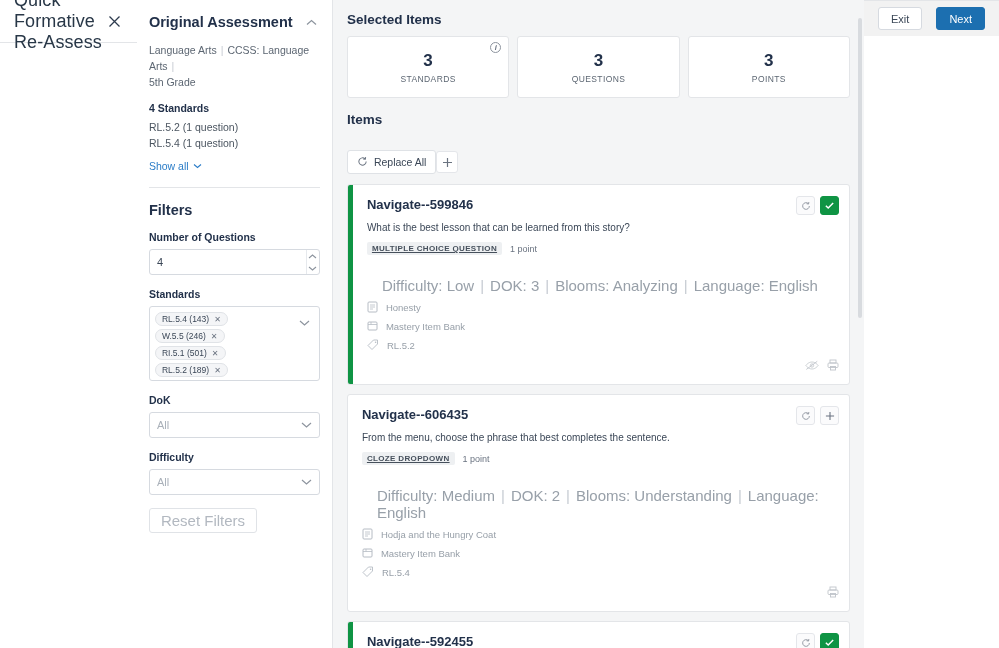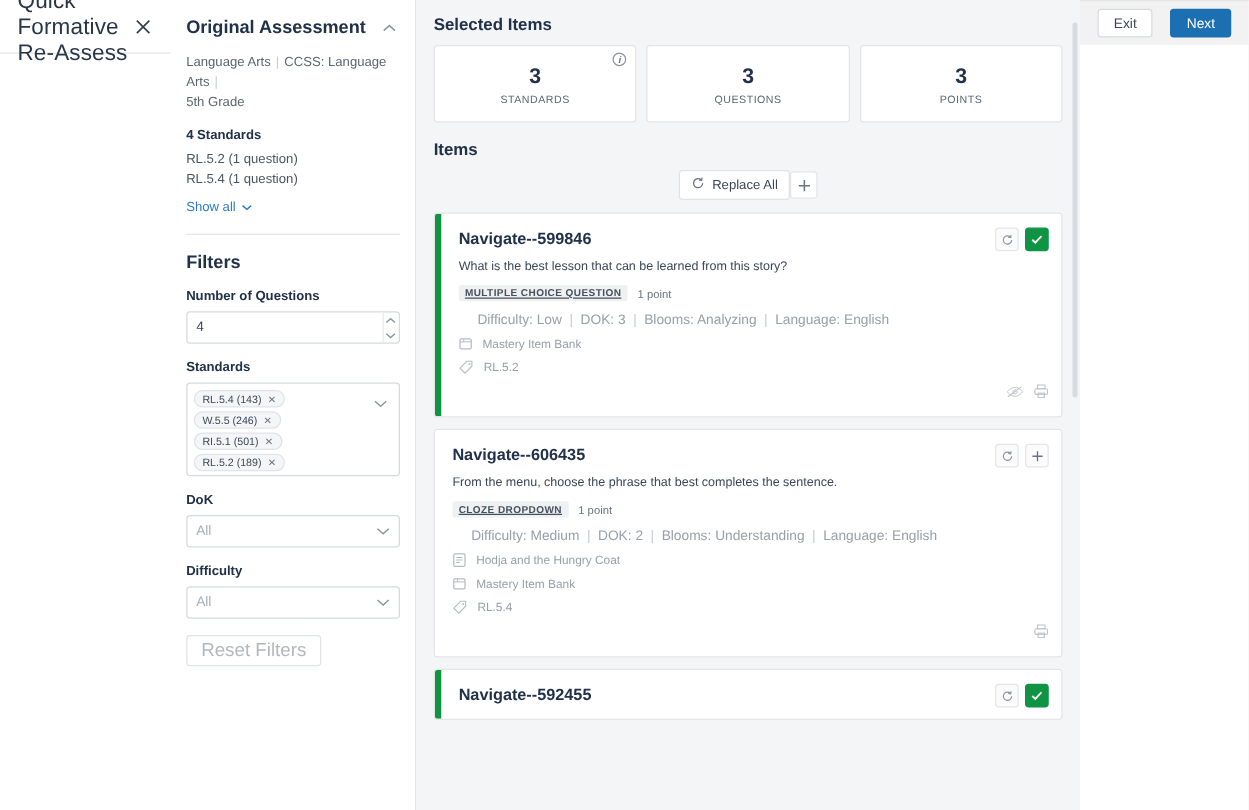--- a/index.html
+++ b/index.html
@@ -120,21 +120,21 @@
   .stat-value { font-size: 17px; font-weight: 700; color: #22314a; line-height: 22px; }
   .stat-label { font-size: 8.5px; color: #5c6672; letter-spacing: .4px; margin-top: 2px; }
   .info-icon {
     position: absolute; top: 5px; right: 7px;
     width: 11px; height: 11px; border: 1px solid #8d949e; border-radius: 50%;
     color: #6a7380; font-size: 7.5px; font-style: italic; font-weight:700;
     display: flex; align-items: center; justify-content: center; cursor: pointer;
   }
 
   .items-head { margin-top: 14px; }
-  .items-bar { display: flex; align-items: center; justify-content: center; margin: 9px 0 10px 0; }
+  .items-bar { display: flex; align-items: center; justify-content: flex-start; margin: 23px 0 10px 0; }
   .replace-btn {
     height: 24px; padding: 0 9px; background: #fff; border: 1px solid #dfe2e6;
     border-radius: 3px; font-family: inherit; font-size: 10.5px; color: #3b4757;
     display: inline-flex; align-items: center; gap: 6px; cursor: pointer;
   }
   .icon-btn-sq {
     width: 22px; height: 22px; background: #fff; border: 1px solid #e4e6ea; border-radius: 3px;
     display: flex; align-items: center; justify-content: center; cursor: pointer; color: #6a7380;
   }
 
@@ -154,21 +154,21 @@
     display: flex; align-items: center; justify-content: center; cursor: pointer; color: #8d949e;
   }
   .act.green { background: #0f9444; border-color: #0f9444; color: #fff; }
   .card-prompt { font-size: 10px; color: #3b4757; margin-top: 5px; line-height: 15px; }
   .tag-row { display: flex; align-items: center; gap: 8px; margin-top: 7px; }
   .qtype {
     background: #eef0f2; border-radius: 2px; padding: 2px 5px;
     font-size: 8px; letter-spacing: .35px; color: #46505c; font-weight: 600; text-decoration: underline;
   }
   .points { font-size: 9px; color: #6a7380; }
-  .meta { font-size: 11px; color: #98a0a9; margin-top: 9px; padding-left: 15px; }
+  .meta { font-size: 15px; color: #98a0a9; margin-top: 22px; padding-left: 15px; }
   .meta .bar { margin: 0 6px; color: #c6cbd2; }
   .attr { display: flex; align-items: center; gap: 8px; margin-top: 7px; font-size: 9.5px; color: #98a0a9; }
   .attr svg { flex: 0 0 auto; }
   .card-foot { display: flex; justify-content: flex-end; gap: 8px; margin-top: 6px; color: #c1c6cc; }
 
   
   .footer {
     height: 36px; flex: 0 0 36px; background: #f2f2f2;
     border-top: 1px solid #e3e5e8;
     display: flex; align-items: center; justify-content: flex-end;
@@ -374,20 +374,27 @@
           <div class="card-prompt">What is the best lesson that can be learned from this story?</div>
           <div class="tag-row">
             <span class="qtype">MULTIPLE CHOICE QUESTION</span>
             <span class="points">1 point</span>
           </div>
           <div class="meta">
             <span>Difficulty: Low</span><span class="bar">|</span><span>DOK: 3</span><span class="bar">|</span><span>Blooms: Analyzing</span><span class="bar">|</span><span>Language: English</span>
           </div>
           <div class="attr">
             <svg width="11" height="12" viewBox="0 0 11 12">
+              <rect x="1" y="1" width="9" height="10" rx="1" stroke="#b6bcc4" fill="none"></rect>
+              <path d="M3 4h5M3 6h5M3 8h3" stroke="#b6bcc4" stroke-width=".8"></path>
+            </svg>
+            <span>Honesty</span>
+          </div>
+          <div class="attr">
+            <svg width="11" height="12" viewBox="0 0 11 12">
               <rect x="1" y="2" width="9" height="8" rx="1" stroke="#b6bcc4" fill="none"></rect>
               <path d="M1 4.5h9M4 2v2.5" stroke="#b6bcc4" stroke-width=".8"></path>
             </svg>
             <span>Mastery Item Bank</span>
           </div>
           <div class="attr">
             <svg width="12" height="12" viewBox="0 0 12 12">
               <path d="M6.5 1 H10.5 V5 L5 10.5 L1 6.5 Z" stroke="#b6bcc4" fill="none" stroke-width=".9"></path>
               <circle cx="8.6" cy="3.2" r=".8" fill="#b6bcc4"></circle>
             </svg>

